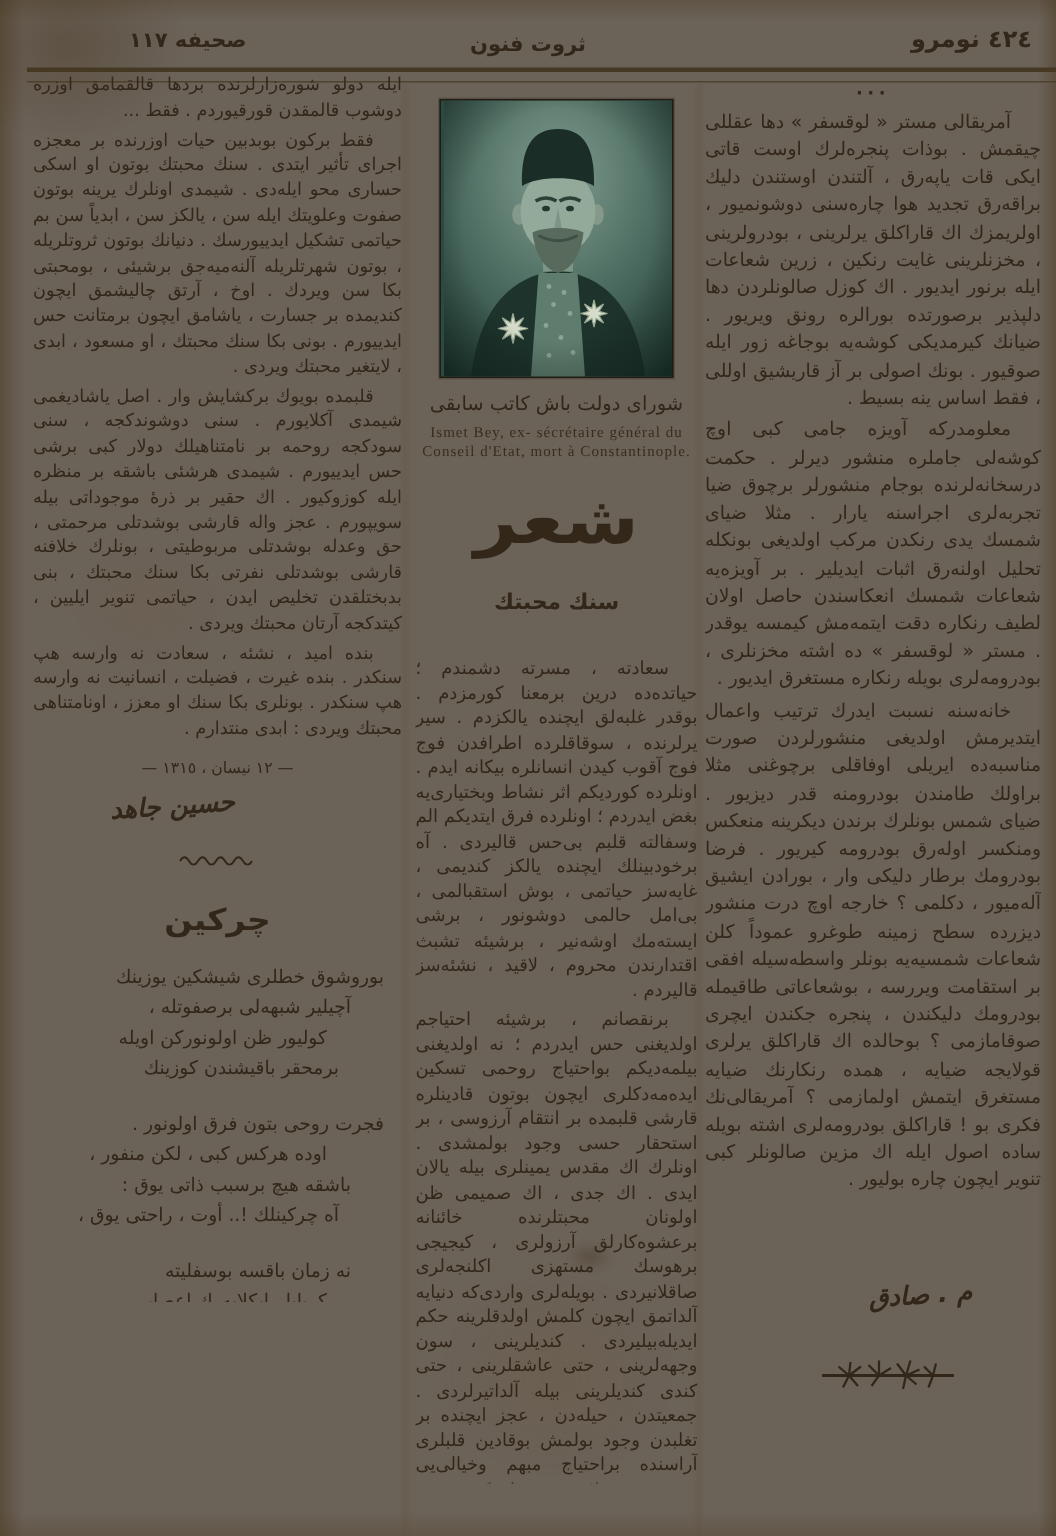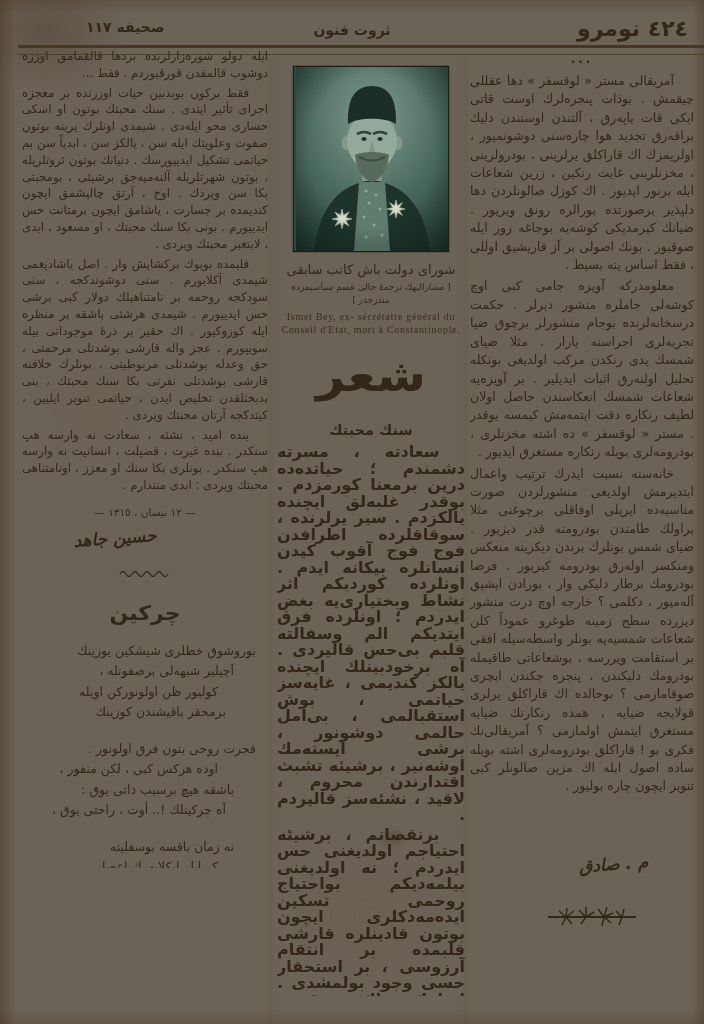--- a/index.html
+++ b/index.html
@@ -19,21 +19,21 @@
   .stain1{left:296px;top:852px;width:150px;height:130px;border-radius:50%;
     background:radial-gradient(closest-side,rgba(112,82,40,.16),rgba(112,82,40,0));filter:blur(5px);}
   .stain2{left:378px;top:828px;width:30px;height:20px;border-radius:50%;
     background:radial-gradient(closest-side,rgba(58,40,20,.35),rgba(58,40,20,0));filter:blur(2px);}
   .stain3{left:52px;top:368px;width:90px;height:70px;border-radius:50%;
     background:radial-gradient(closest-side,rgba(112,82,40,.12),rgba(112,82,40,0));filter:blur(5px);}
   .fold1{left:266px;top:56px;bottom:0;width:8px;background:linear-gradient(90deg,rgba(90,68,36,0),rgba(90,68,36,.14),rgba(90,68,36,0));}
   .fold2{left:462px;top:56px;bottom:0;width:8px;background:linear-gradient(90deg,rgba(90,68,36,0),rgba(90,68,36,.14),rgba(90,68,36,0));}
 
   
-  .hdr-issue{right:16px;top:16px;font-size:22px;font-weight:bold;direction:rtl;}
+  .hdr-issue{right:16px;top:16px;font-size:16px;font-weight:bold;direction:rtl;}
   .hdr-title{left:0;right:0;top:22px;text-align:center;font-size:14px;font-weight:bold;direction:rtl;}
   .hdr-page{left:86px;top:19px;font-size:14px;font-weight:bold;direction:rtl;}
   .hdr-rule{left:18px;right:0;top:45px;height:6px;border-top:3px solid #463923;border-bottom:1px solid rgba(70,57,35,.75);}
 
   
   .col{position:absolute;direction:rtl;text-align:justify;}
   .right-col{left:470px;width:224px;top:56px;height:968px;}
   .mid-col{left:277px;width:188px;top:56px;height:968px;}
   .left-col{left:22px;width:246px;top:48px;height:820px;overflow:hidden;}
 
@@ -47,21 +47,21 @@
   .sig-left{text-align:center;margin:10px 60px 0 0;}
 
   
   .photo-wrap{width:154px;margin:10px auto 0;border:1px solid #241b10;box-shadow:0 0 0 1px rgba(36,27,16,.25);background:#2c4a44;line-height:0;}
   .cap1{text-align:center;font-size:13px;margin-top:9px;line-height:18px;}
   .cap2{text-align:center;font-size:13.5px;font-weight:bold;line-height:19px;}
   .cap-note{text-align:center;font-size:9px;line-height:13px;margin-top:2px;}
   .cap-fr{direction:ltr;text-align:center;font-family:"Liberation Serif",serif;font-size:10px;line-height:12.5px;letter-spacing:.7px;margin-top:4px;color:#3a2d1d;}
   .sec-title{text-align:center;font-size:44px;font-weight:bold;line-height:48px;margin-top:16px;transform:scaleX(1.15);}
   .poem-title{text-align:center;font-size:14.5px;font-weight:bold;margin-top:22px;}
-  .mid-body{font-size:16px;line-height:16.5px;margin-top:6px;height:552px;overflow:hidden;font-weight:bold;}
+  .mid-body{font-size:12px;line-height:16.5px;margin-top:27px;height:552px;overflow:hidden;}
 
   
   .left-col .body{font-size:11.8px;line-height:16.8px;}
   .date-line{text-align:center;font-size:10.5px;margin-top:12px;}
   .squiggle-wrap{text-align:center;margin-top:14px;}
   .poem-heading{text-align:center;font-size:20px;font-weight:bold;margin-top:20px;transform:scaleX(1.1);}
   .stanza{margin-top:16px;font-size:12.5px;line-height:20.5px;padding-right:12px;}
   .pl{white-space:nowrap;}
   .pi0{padding-right:0;}
   .pi1{padding-right:22px;}
@@ -154,21 +154,20 @@
         <g transform="translate(46,152)" fill="#d6dcca" stroke="#9aa893" stroke-width="0.8">
           <polygon points="10,0 3.7,1.5 7.1,7.1 1.5,3.7 0,10 -1.5,3.7 -7.1,7.1 -3.7,1.5 -10,0 -3.7,-1.5 -7.1,-7.1 -1.5,-3.7 0,-10 1.5,-3.7 7.1,-7.1 3.7,-1.5"></polygon>
         </g>
         <g transform="translate(100,142)" fill="#d6dcca" stroke="#9aa893" stroke-width="0.8">
           <polygon points="9,0 3.3,1.4 6.4,6.4 1.4,3.3 0,9 -1.4,3.3 -6.4,6.4 -3.3,1.4 -9,0 -3.3,-1.4 -6.4,-6.4 -1.4,-3.3 0,-9 1.4,-3.3 6.4,-6.4 3.3,-1.4"></polygon>
         </g>
         <rect width="152" height="184" fill="url(#vig)"></rect>
       </svg>
     </div>
     <div class="cap1">شوراى دولت باش كاتب سابقى</div>
-    <div class="cap-note">[ مشاراليهك ترجمهٔ حالى قسم سياسيمزده مندرجدر ]</div>
     <div class="cap-fr">
       <div>Ismet Bey, ex- sécrétaire général du</div>
       <div>Conseil d'Etat, mort à Constantinople.</div>
     </div>
     <div class="sec-title">شعر</div>
     <div class="poem-title">سنك محبتك</div>
     <div class="mid-body">
       <p class="para">سعادته ، مسرته دشمندم ؛ حياتده‌ده درين برمعنا كورمزدم . بوقدر غلبه‌لق ايچنده يالكزدم . سير يرلرنده ، سوقاقلرده اطرافدن فوج فوج آقوب كيدن انسانلره بيكانه ايدم . اونلرده كورديكم اثر نشاط وبختيارى‌يه بغض ايدردم ؛ اونلرده فرق ايتديكم الم وسفالته قلبم بى‌حس قاليردى . آه برخودبينلك ايچنده يالكز كنديمى ، غايه‌سز حياتمى ، بوش استقبالمى ، بى‌امل حالمى دوشونور ، برشى ايسته‌مك اوشه‌نير ، برشيئه تشبث اقتدارندن محروم ، لاقيد ، نشئه‌سز قاليردم .</p>
       <p class="para">برنقصانم ، برشيئه احتياجم اولديغنى حس ايدردم ؛ نه اولديغنى بيلمه‌ديكم بواحتياج روحمى تسكين ايده‌مه‌دكلرى ايچون بوتون قادينلره قارشى قلبمده بر انتقام آرزوسى ، بر استحقار حسى وجود بولمشدى . اونلرك اك مقدس يمينلرى بيله يالان ايدى . اك جدى ، اك صميمى ظن اولونان محبتلرنده خائنانه برعشوه‌كارلق آرزولرى ، كيجيجى برهوسك مستهزى اكلنجه‌لرى صاقلانيردى . بويله‌لرى واردى‌كه دنيايه آلداتمق ايچون كلمش اولدقلرينه حكم ايديله‌بيليردى . كنديلرينى ، سون وجهه‌لرينى ، حتى عاشقلرينى ، حتى كندى كنديلرينى بيله آلداتيرلردى . جمعيتدن ، حيله‌دن ، عجز ايچنده بر تغلبدن وجود بولمش بوقادين قلبلرى آراسنده براحتياج مبهم وخيالى‌يى تعقيبدن يورولان ، محيطده‌كى بوتون دنائت وسفالتندن فكره‌نك موجوديتم ايچون بر ملجأ ، ساكن حضور بخش برواحهٔ محبت آرايوردم . وبو بيهوده تحريلر آرقه‌سنده بركون حياتك لوث</p>
     </div>

